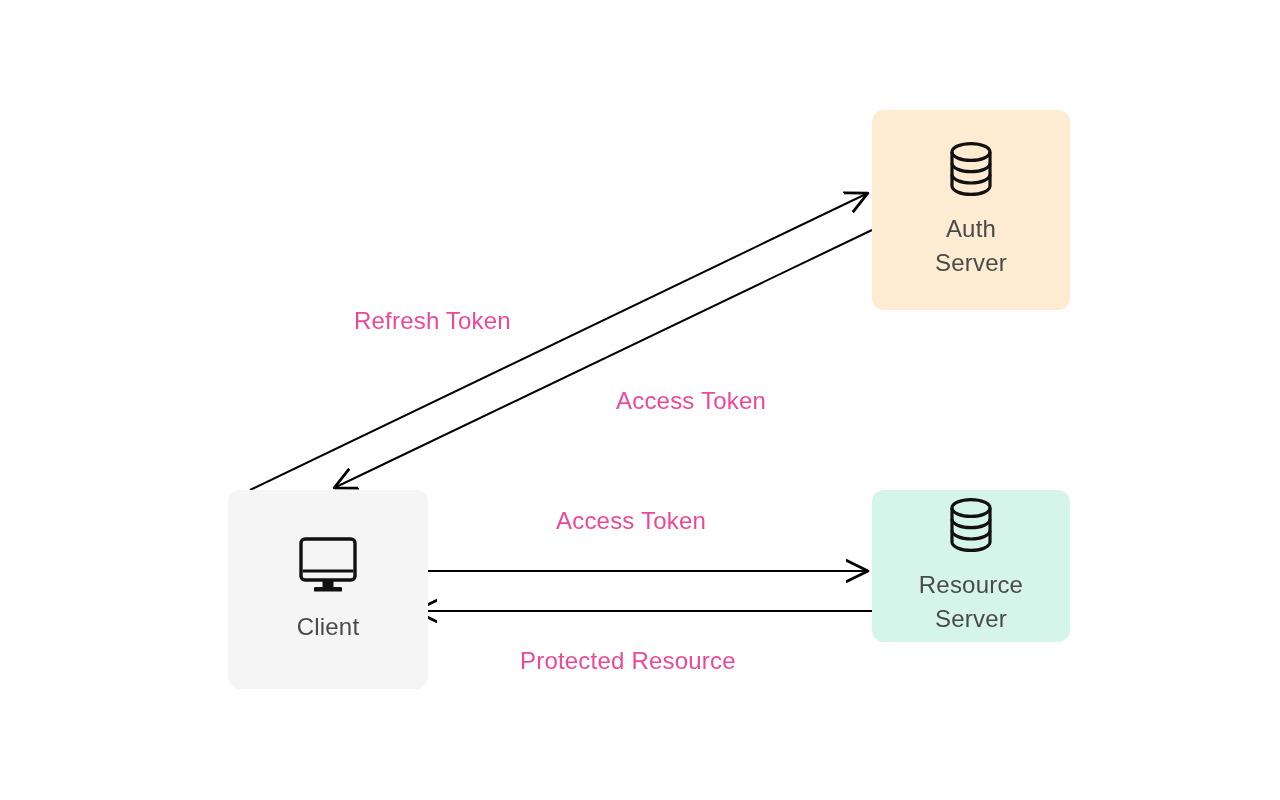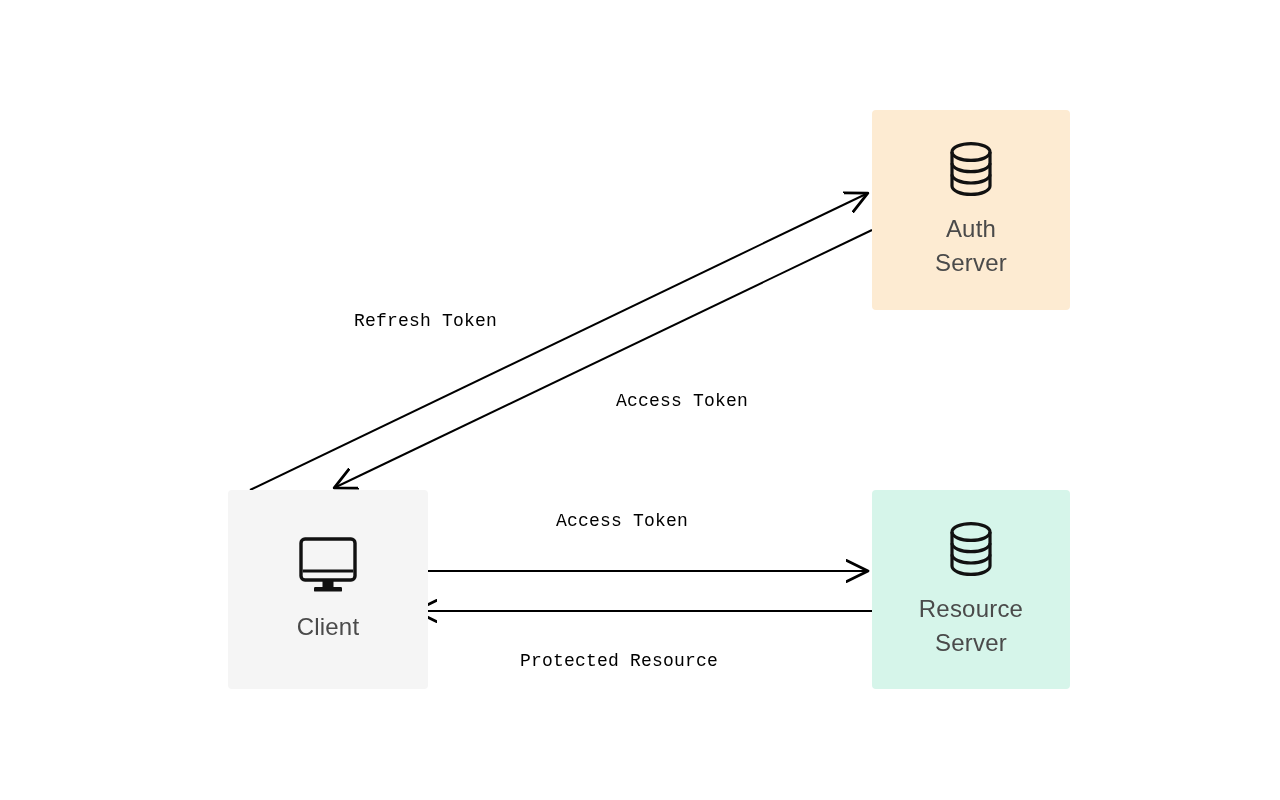--- a/index.html
+++ b/index.html
@@ -19,21 +19,21 @@
     left: 0; top: 0;
     width: 1280px;
     height: 800px;
   }
   .node {
     position: absolute;
     display: flex;
     flex-direction: column;
     align-items: center;
     justify-content: center;
-    border-radius: 4px;
+    border-radius: 12px;
     box-sizing: border-box;
   }
   .node .icon-wrap {
     display: block;
     line-height: 0;
   }
   .node .node-label {
     margin-top: 14px;
     font-family: "Liberation Sans", sans-serif;
     font-size: 24px;
@@ -48,29 +48,29 @@
     width: 200px; height: 199px;
     background: #f5f5f5;
   }
   #node-auth {
     left: 872px; top: 110px;
     width: 198px; height: 200px;
     background: #fdebd2;
   }
   #node-resource {
     left: 872px; top: 490px;
-    width: 198px; height: 199px;
+    width: 198px; height: 152px;
     background: #d6f5ea;
   }
   .edge-label {
     position: absolute;
-    font-family: Liberation Mono, monospace;
-    font-size: 18px;
+    font-family: Liberation Sans, sans-serif;
+    font-size: 24px;
     line-height: 28px;
-    color: #000000;
+    color: #ec4899;
     white-space: nowrap;
     letter-spacing: 0.2px;
   }
   #label-refresh-token { left: 354px; top: 307px; }
   #label-access-token-auth { left: 616px; top: 387px; }
   #label-access-token-resource { left: 556px; top: 507px; }
   #label-protected-resource { left: 520px; top: 647px; text-align: right; }
 </style>
 </head>
 <body>

